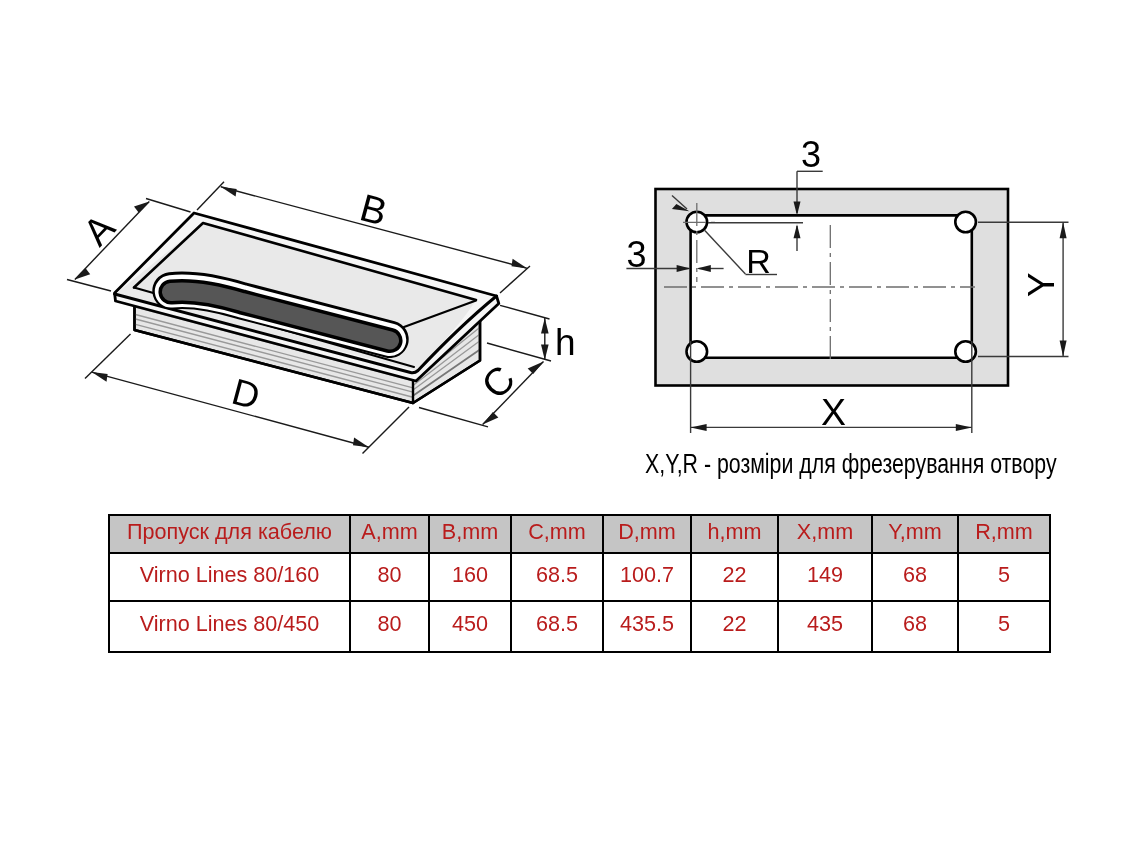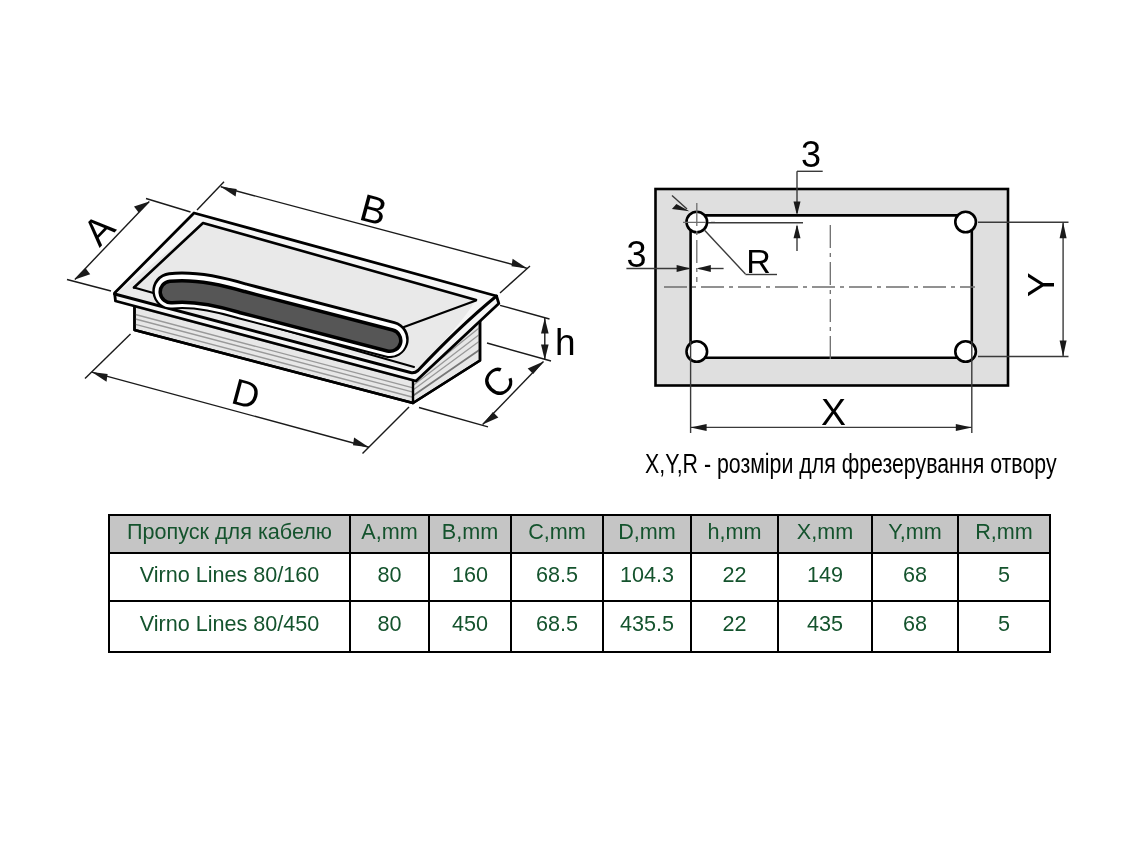--- a/index.html
+++ b/index.html
@@ -1,18 +1,18 @@
 <!DOCTYPE html>
 <html><head>
 <meta charset="utf-8">
 <style>
   html,body{margin:0;padding:0;background:#fff;}
   body{width:1136px;height:850px;position:relative;font-family:"Liberation Sans",sans-serif;}
   svg{position:absolute;left:0;top:0;}
-  table.spec{position:absolute;left:108px;top:514px;border-collapse:collapse;table-layout:fixed;font-family:"Liberation Sans",sans-serif;font-size:21.6px;color:#14532d;}
+  table.spec{position:absolute;left:108px;top:514px;border-collapse:collapse;table-layout:fixed;font-family:"Liberation Sans",sans-serif;font-size:21.6px;color:#b91c1c;}
   table.spec td,table.spec th{border:2.4px solid #000;text-align:center;vertical-align:middle;padding:0 0 5.4px 0;font-weight:normal;}
   table.spec th{background:#c5c5c5;}
   .cap{position:absolute;left:645px;top:451px;font-size:27px;line-height:27px;color:#000;white-space:nowrap;transform:scaleX(0.79);transform-origin:0 0;}
 </style>
 </head>
 <body>
 <svg width="1136" height="850" viewBox="0 0 1136 850">
 
   <g stroke-linejoin="round" stroke-linecap="round">
 
@@ -187,21 +187,21 @@
         <th>h,mm</th>
         <th>X,mm</th>
         <th>Y,mm</th>
         <th>R,mm</th>
       </tr>
   <tr style="height:48px">
         <td>Virno Lines 80/160</td>
         <td>80</td>
         <td>160</td>
         <td>68.5</td>
-        <td>104.3</td>
+        <td>100.7</td>
         <td>22</td>
         <td>149</td>
         <td>68</td>
         <td>5</td>
       </tr>
   <tr style="height:51px">
         <td>Virno Lines 80/450</td>
         <td>80</td>
         <td>450</td>
         <td>68.5</td>

